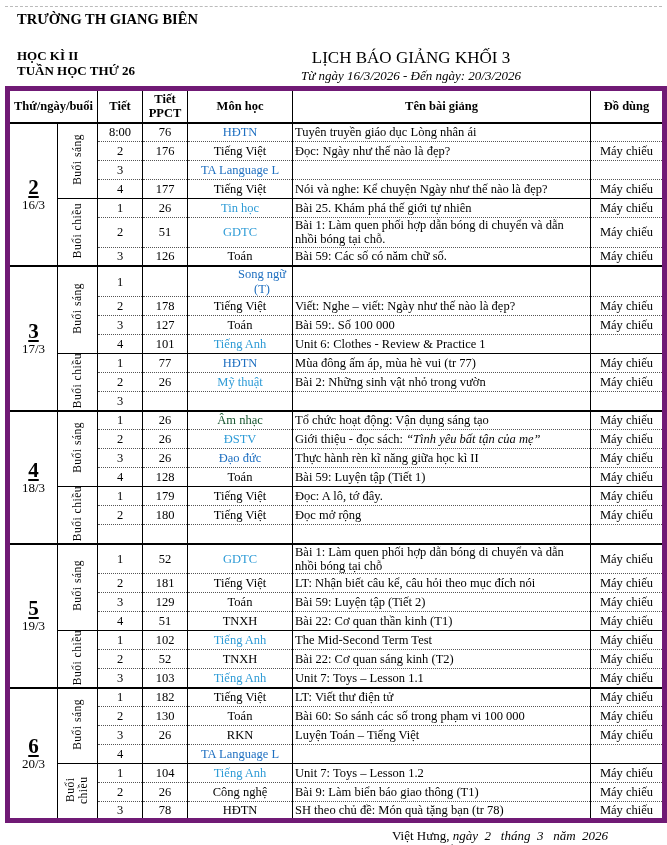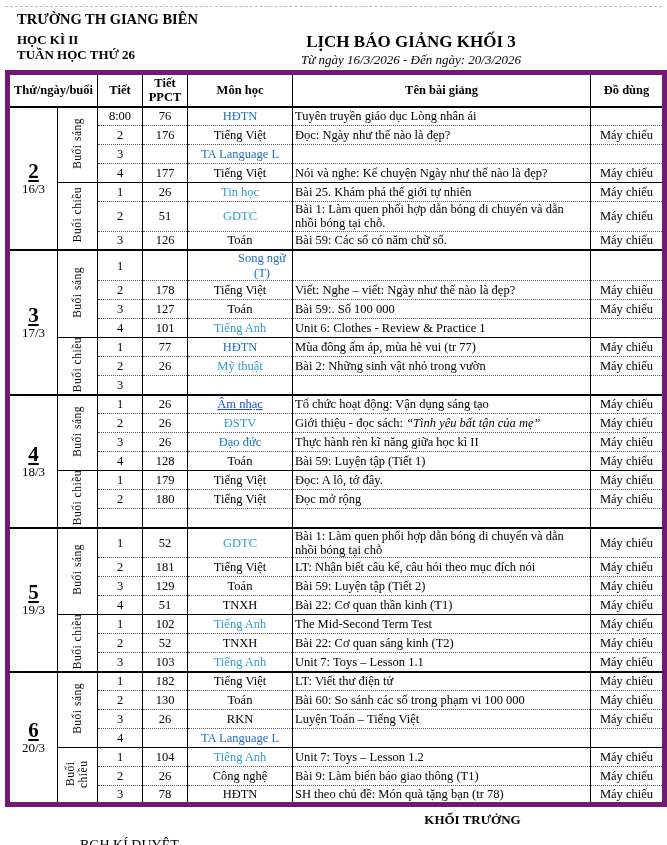--- a/index.html
+++ b/index.html
@@ -7,25 +7,25 @@
   body {
     width: 667px; height: 845px;
     font-family: "Liberation Serif", "DejaVu Serif", serif;
     color: #000;
     overflow: hidden;
   }
   .page { position: relative; width: 667px; height: 845px; padding: 6px 5px 0 5px; }
   .top-edge { border-top: 1px dashed #bbb; margin: 0 0 4px 0; }
 
   .hdr-school { font-weight: bold; font-size: 14.5px; padding-left: 12px; }
-  .hdr-row { display: flex; align-items: flex-start; margin-top: 5px; }
+  .hdr-row { display: flex; align-items: flex-start; margin-top: 21px; }
   .hdr-left { width: 185px; padding-left: 12px; }
   .hdr-sem, .hdr-week { font-weight: bold; font-size: 13px; line-height: 1.12; }
   .hdr-center { flex: 1; text-align: center; }
-  .hdr-title { font-weight: bold; font-size: 17px; line-height: 1.05; }
+  .hdr-title { font-weight: normal; font-size: 17px; line-height: 1.05; }
   .hdr-dates { font-style: italic; font-size: 13px; margin-top: 1px; }
   .hdr-rightpad { width: 30px; }
 
   table.sched {
     border-collapse: collapse;
     width: 657px;
     table-layout: fixed;
     border: 5px solid #701a75;
     margin-top: 2px;
   }
@@ -226,21 +226,21 @@
           <td class="cell-device"></td>
         </tr>
         <tr class="day-start">
           <td class="col-day" rowspan="7">
             <div class="day-num">4</div>
             <div class="day-date">18/3</div>
           </td>
           <td class="col-buoi" rowspan="4"><span class="vert">Buổi sáng</span></td>
           <td class="cell-tiet">1</td>
           <td class="cell-ppct">26</td>
-          <td class="cell-subject" style="color: #1d4ed8; text-decoration: underline;">Âm nhạc</td>
+          <td class="cell-subject" style="color: #14532d;">Âm nhạc</td>
           <td class="cell-title"><span>Tổ chức hoạt động: Vận dụng sáng tạo</span></td>
           <td class="cell-device">Máy chiếu</td>
         </tr>
         <tr class="row-dot">
           <td class="cell-tiet">2</td>
           <td class="cell-ppct">26</td>
           <td class="cell-subject" style="color: rgb(46, 155, 214);">ĐSTV</td>
           <td class="cell-title"><span>Giới thiệu - đọc sách: </span><i>“Tình yêu bất tận của mẹ”</i></td>
           <td class="cell-device">Máy chiếu</td>
         </tr>
@@ -388,17 +388,18 @@
           <td class="cell-ppct">78</td>
           <td class="cell-subject">HĐTN</td>
           <td class="cell-title"><span>SH theo chủ đề: Món quà tặng bạn (tr 78)</span></td>
           <td class="cell-device">Máy chiếu</td>
         </tr>
       </tbody>
   </table>
 
   <div class="footer">
     <div class="footer-right">
+      <div><span class="footer-place">Việt Hưng,</span><span class="footer-dateline"> ngày  2   tháng  3   năm  2026</span></div>
       <div class="footer-signer">KHỐI TRƯỞNG</div>
     </div>
     <div class="footer-left">BGH KÍ DUYỆT</div>
   </div>
 </div>
 
 </body></html>

